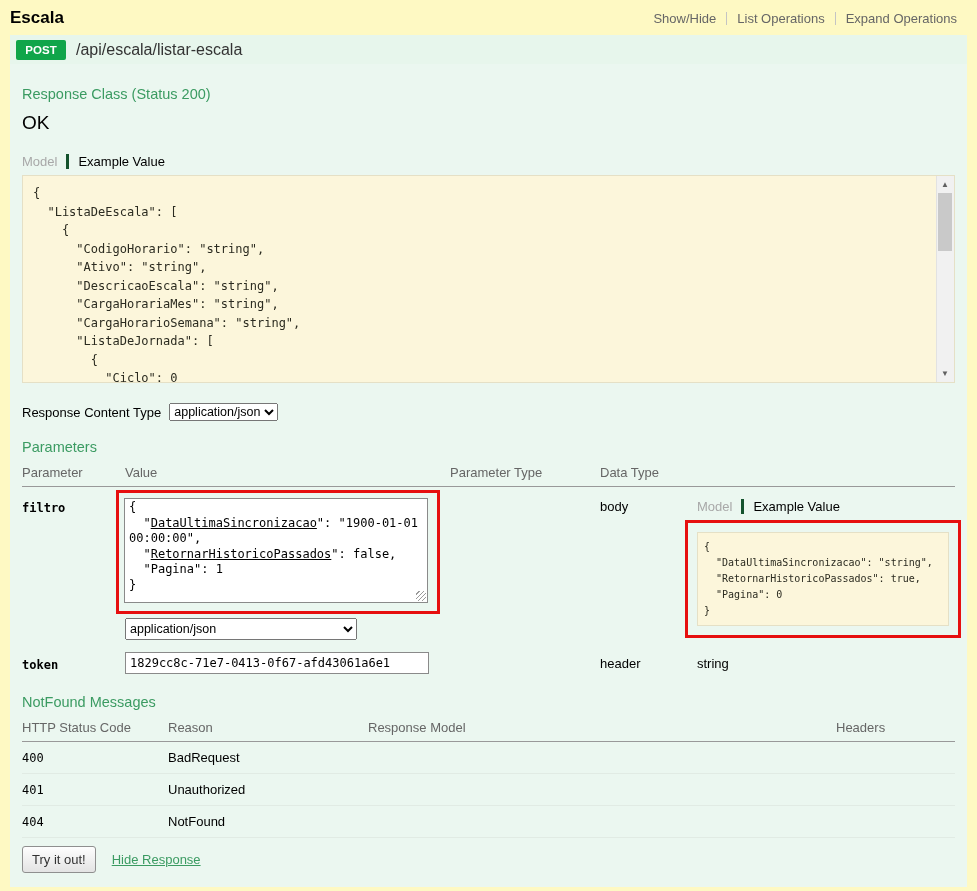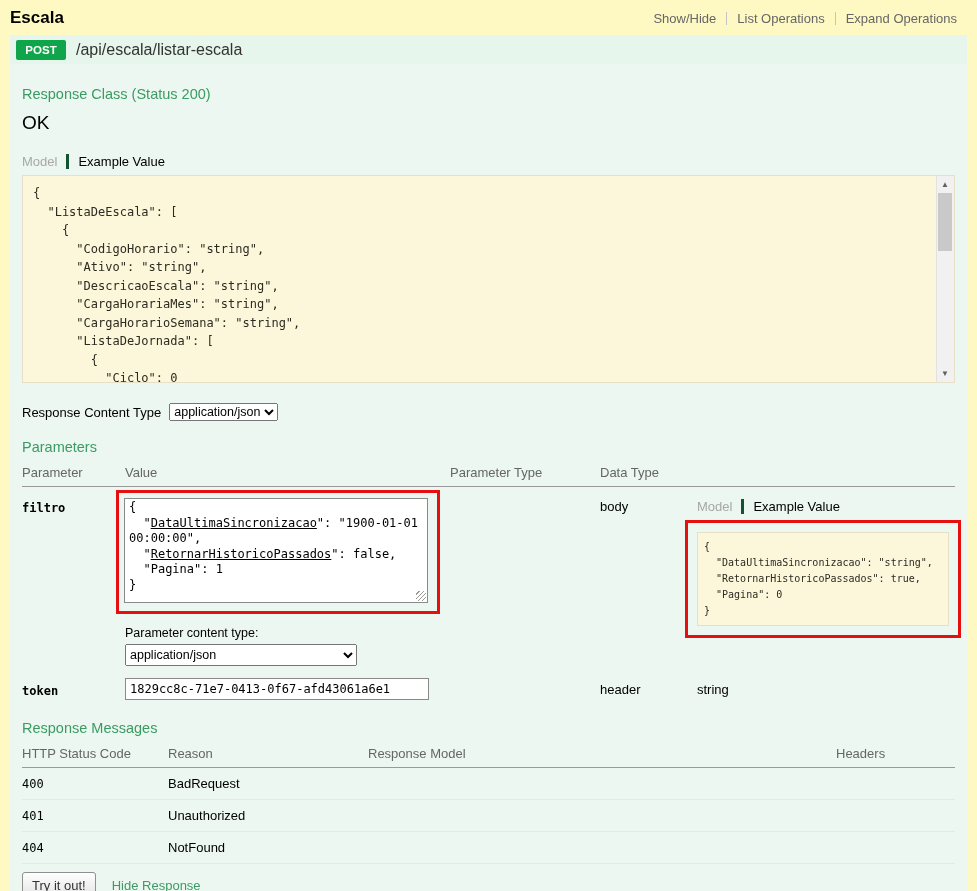--- a/index.html
+++ b/index.html
@@ -154,21 +154,20 @@
       <div class="grid-params prow">
         <div class="param-name">filtro</div>
         <div>
           <div class="annotation-textarea">
             <div class="textarea" role="textbox">{
   "<u>DataUltimaSincronizacao</u>": "1900-01-01 00:00:00",
   "<u>RetornarHistoricoPassados</u>": false,
   "Pagina": 1
 }<span class="grip"></span></div>
           </div>
-          <div class="pct-label">Parameter content type:</div>
           <select class="pct-select">
             <option>application/json</option>
           </select>
         </div>
         <div></div>
         <div class="plain-val">body</div>
         <div>
           <div class="tabs dt-tabs">
             <span class="tab model">Model</span>
             <span class="tab example">Example Value</span>
@@ -188,21 +187,21 @@
       <div class="grid-params prow token-row">
         <div class="param-name">token</div>
         <div>
           <input class="token-input" type="text" value="1829cc8c-71e7-0413-0f67-afd43061a6e1" style="">
         </div>
         <div></div>
         <div class="plain-val">header</div>
         <div class="plain-val">string</div>
       </div>
 
-      <h4 class="section" style="margin-top:20px;">Response Messages</h4>
+      <h4 class="section" style="margin-top:20px;">NotFound Messages</h4>
 
       <div class="grid-msgs thead">
         <div>HTTP Status Code</div>
         <div>Reason</div>
         <div>Response Model</div>
         <div>Headers</div>
       </div>
 
       <div class="grid-msgs mrow">
         <div class="code">400</div>

